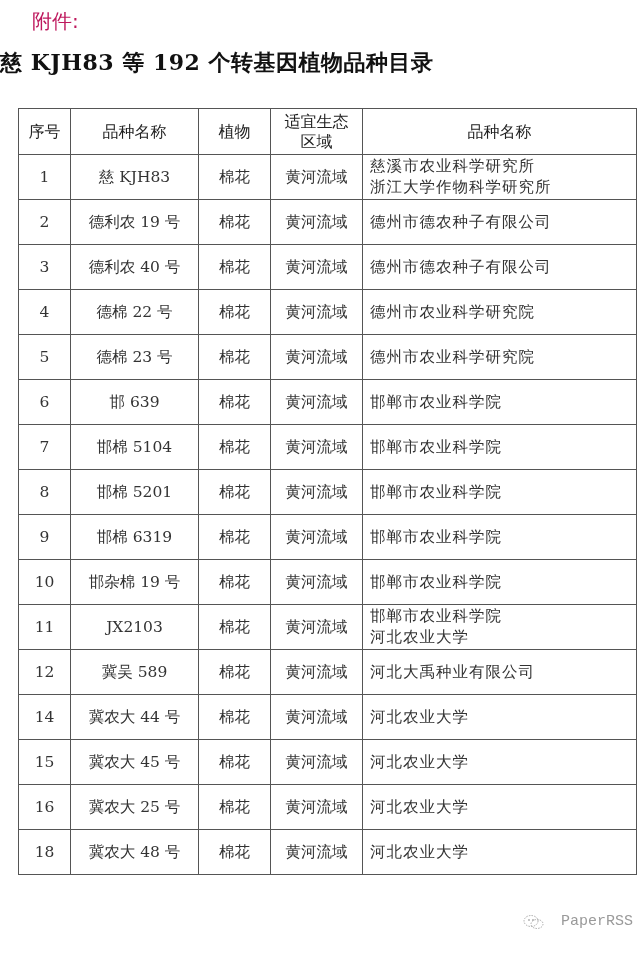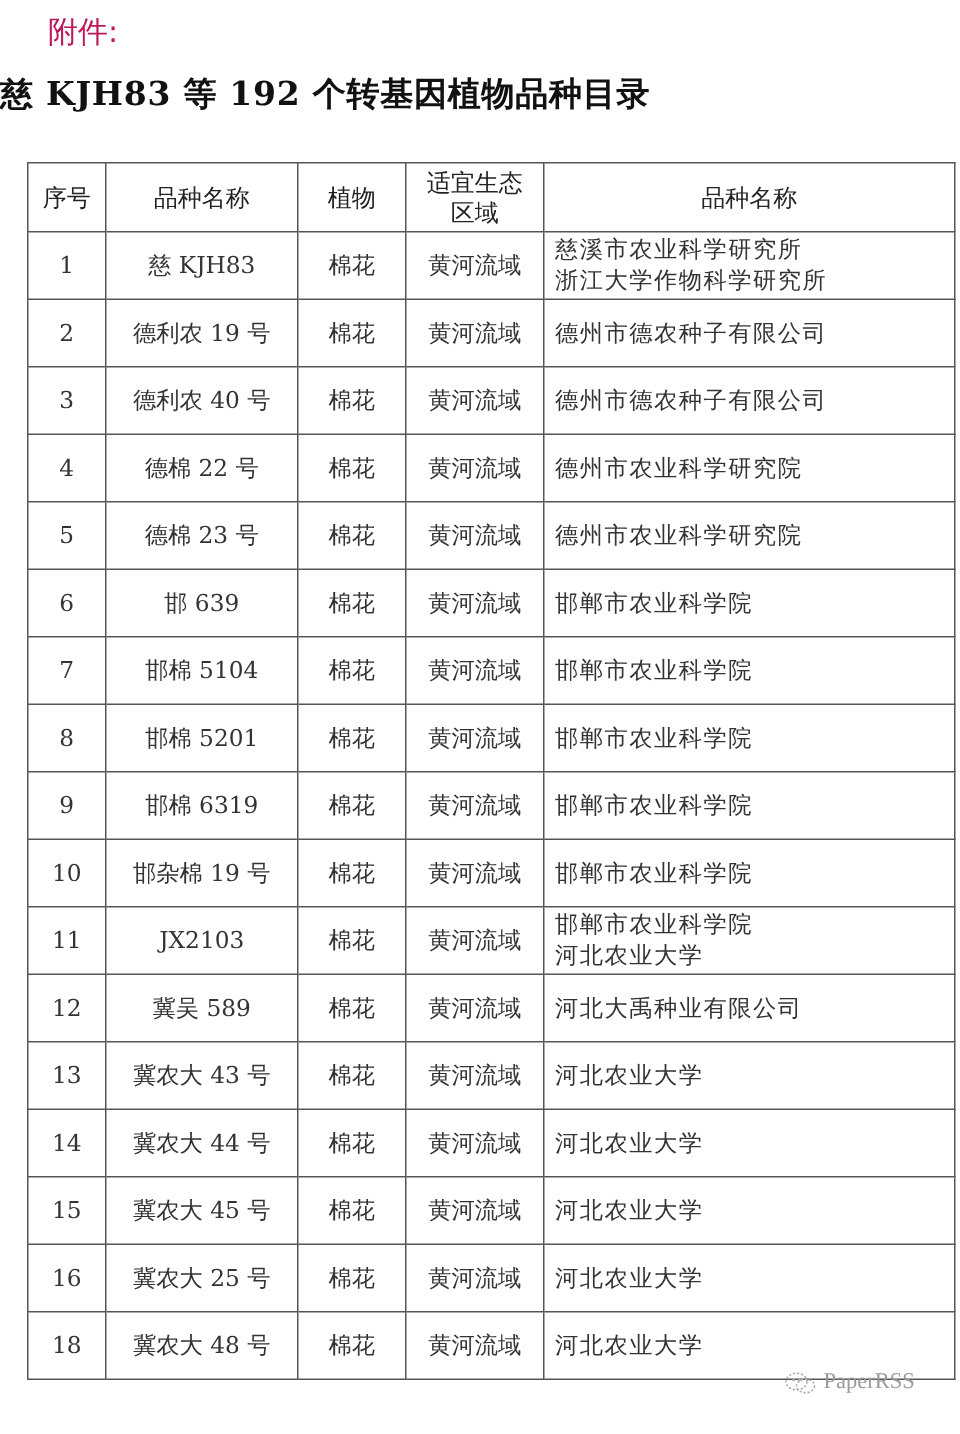--- a/index.html
+++ b/index.html
@@ -12,22 +12,22 @@
   table { position: absolute; left: 18px; top: 108px; width: 618px;
           border-collapse: collapse; table-layout: fixed; }
   td, th { border: 1.5px solid #555; padding: 0; font-weight: normal;
            font-size: 15.5px; color: #333; vertical-align: middle; }
   th { font-family: "DejaVu Sans", "Liberation Sans", sans-serif; font-size: 16px;
        color: #222; text-align: center; height: 45px; line-height: 20px; }
   td { height: 44px; line-height: 21px; }
   td.c { text-align: center; }
   td.l { text-align: left; padding-left: 7px; letter-spacing: 1px; }
   .watermark { position: absolute; left: 523px; top: 913px; font-size: 15px;
-               color: #9a9a9a; font-family: Liberation Serif, serif;
-               display: flex; align-items: center; gap: 4px; }
+               color: #9a9a9a; font-family: Liberation Mono, monospace;
+               display: flex; align-items: center; gap: 16px; }
   .wm-icon { width: 22px; height: 16px; }
 </style>
 </head>
 <body>
 
 <div class="attach">附件:</div>
 <div class="title">慈 KJH83 等 192 个转基因植物品种目录</div>
 
 <table>
   <colgroup>
@@ -151,29 +151,20 @@
       <tr>
         <td class="c">12</td>
         <td class="c">冀吴 589</td>
         <td class="c">棉花</td>
         <td class="c">黄河流域</td>
         <td class="l">
           <div>河北大禹种业有限公司</div>
         </td>
       </tr>
       <tr>
-        <td class="c">13</td>
-        <td class="c">冀农大 43 号</td>
-        <td class="c">棉花</td>
-        <td class="c">黄河流域</td>
-        <td class="l">
-          <div>河北农业大学</div>
-        </td>
-      </tr>
-      <tr>
         <td class="c">14</td>
         <td class="c">冀农大 44 号</td>
         <td class="c">棉花</td>
         <td class="c">黄河流域</td>
         <td class="l">
           <div>河北农业大学</div>
         </td>
       </tr>
       <tr>
         <td class="c">15</td>

